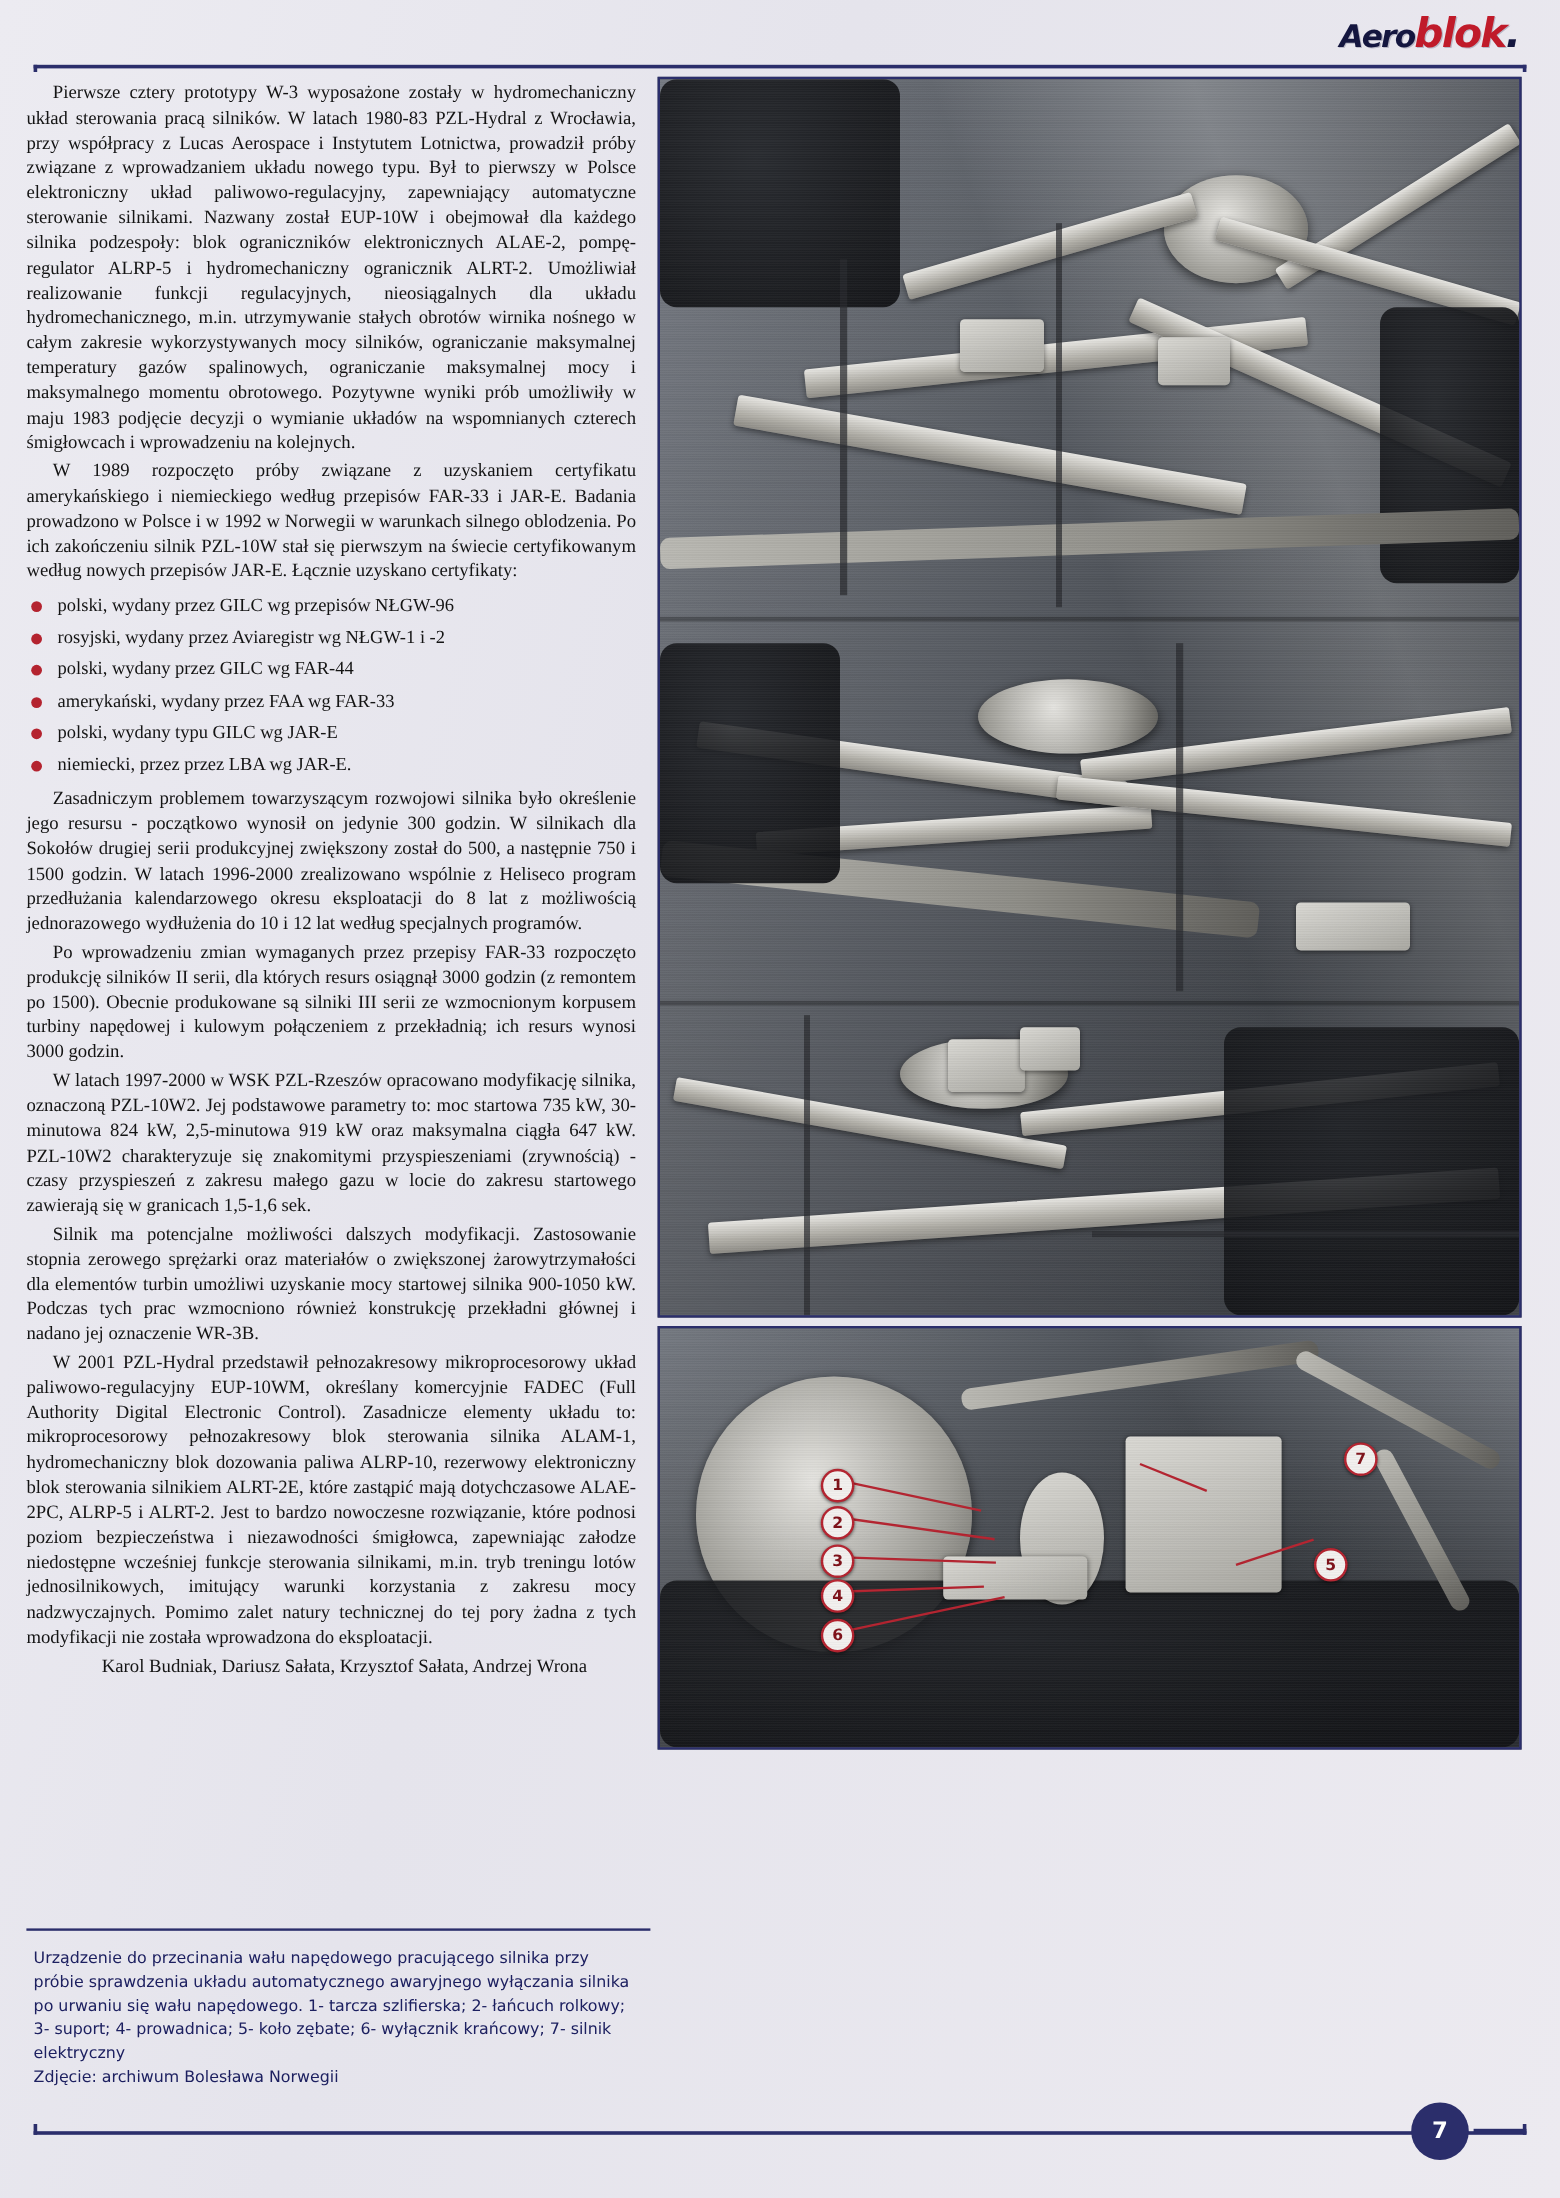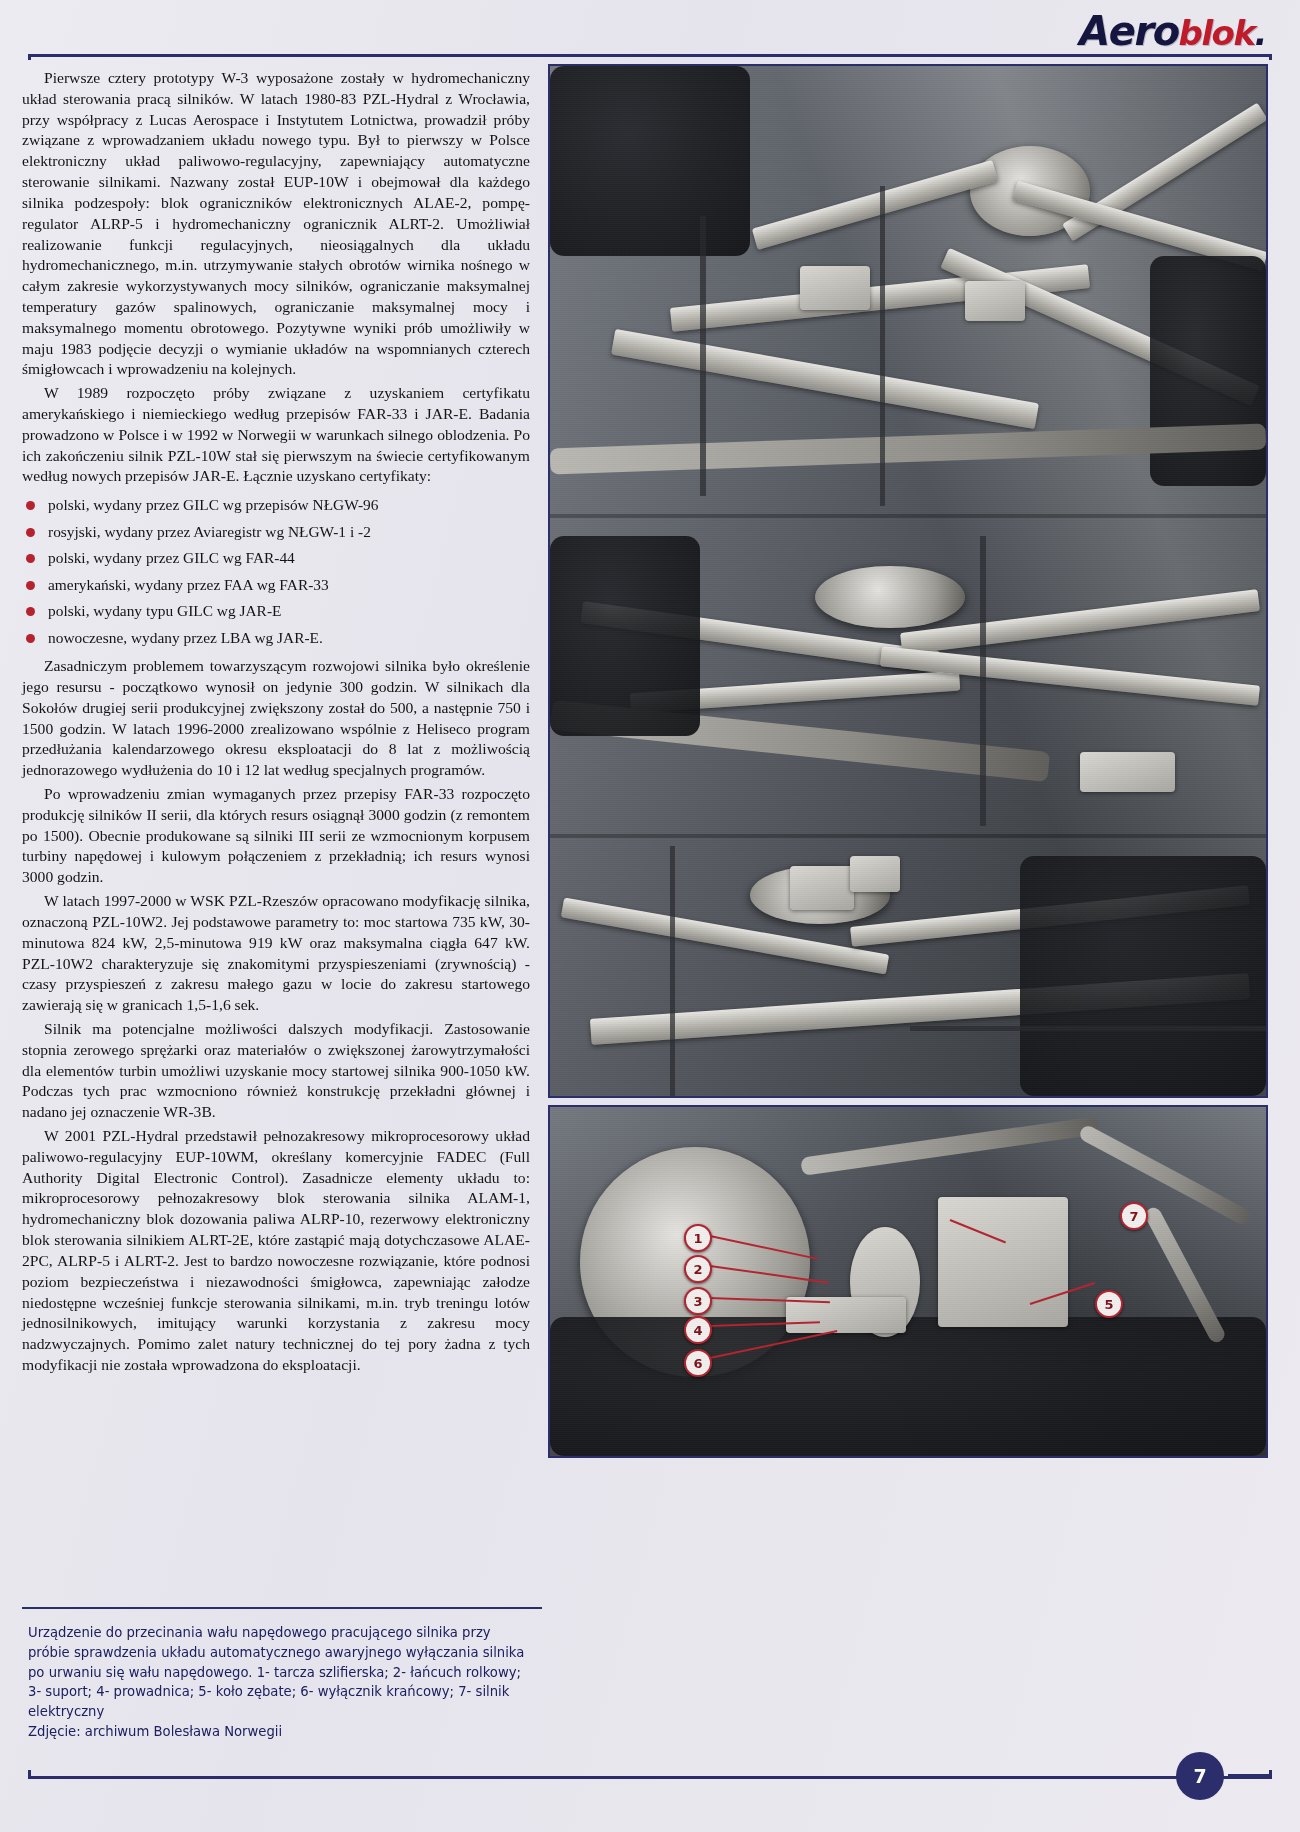--- a/index.html
+++ b/index.html
@@ -41,21 +41,21 @@
     top: 8px;
     height: 40px;
     display: flex;
     align-items: baseline;
     font-family: "DejaVu Sans", sans-serif;
     font-style: italic;
     font-weight: bold;
     letter-spacing: -1.5px;
   }
   .masthead .aero {
-    font-size: 40px;
+    font-size: 26px;
     color: #14163f;
     text-shadow: 1px 1px 0 #b9b8c6;
   }
   .masthead .plan {
     font-size: 34px;
     color: #c01b2a;
     text-shadow: 1px 1px 0 #b9b8c6;
   }
   .masthead .dot {
     font-size: 34px;
@@ -280,29 +280,30 @@
   <div class="col-left">
     <p>Pierwsze cztery prototypy W-3 wyposażone zostały w hydromechaniczny układ sterowania pracą silników. W latach 1980-83 PZL-Hydral z Wrocławia, przy współpracy z Lucas Aerospace i Instytutem Lotnictwa, prowadził próby związane z wprowadzaniem układu nowego typu. Był to pierwszy w Polsce elektroniczny układ paliwowo-regulacyjny, zapewniający automatyczne sterowanie silnikami. Nazwany został EUP-10W i obejmował dla każdego silnika podzespoły: blok ograniczników elektronicznych ALAE-2, pompę-regulator ALRP-5 i hydromechaniczny ogranicznik ALRT-2. Umożliwiał realizowanie funkcji regulacyjnych, nieosiągalnych dla układu hydromechanicznego, m.in. utrzymywanie stałych obrotów wirnika nośnego w całym zakresie wykorzystywanych mocy silników, ograniczanie maksymalnej temperatury gazów spalinowych, ograniczanie maksymalnej mocy i maksymalnego momentu obrotowego. Pozytywne wyniki prób umożliwiły w maju 1983 podjęcie decyzji o wymianie układów na wspomnianych czterech śmigłowcach i wprowadzeniu na kolejnych.</p>
     <p>W 1989 rozpoczęto próby związane z uzyskaniem certyfikatu amerykańskiego i niemieckiego według przepisów FAR-33 i JAR-E. Badania prowadzono w Polsce i w 1992 w Norwegii w warunkach silnego oblodzenia. Po ich zakończeniu silnik PZL-10W stał się pierwszym na świecie certyfikowanym według nowych przepisów JAR-E. Łącznie uzyskano certyfikaty:</p>
 
     <ul class="bullets">
       <li>polski, wydany przez GILC wg przepisów NŁGW-96</li>
       <li>rosyjski, wydany przez Aviaregistr wg NŁGW-1 i -2</li>
       <li>polski, wydany przez GILC wg FAR-44</li>
       <li>amerykański, wydany przez FAA wg FAR-33</li>
       <li>polski, wydany typu GILC wg JAR-E</li>
-      <li>nowoczesne, wydany przez LBA wg JAR-E.</li>
+      <li>niemiecki, przez przez LBA wg JAR-E.</li>
     </ul>
 
     <p>Zasadniczym problemem towarzyszącym rozwojowi silnika było określenie jego resursu - początkowo wynosił on jedynie 300 godzin. W silnikach dla Sokołów drugiej serii produkcyjnej zwiększony został do 500, a następnie 750 i 1500 godzin. W latach 1996-2000 zrealizowano wspólnie z Heliseco program przedłużania kalendarzowego okresu eksploatacji do 8 lat z możliwością jednorazowego wydłużenia do 10 i 12 lat według specjalnych programów.</p>
     <p>Po wprowadzeniu zmian wymaganych przez przepisy FAR-33 rozpoczęto produkcję silników II serii, dla których resurs osiągnął 3000 godzin (z remontem po 1500). Obecnie produkowane są silniki III serii ze wzmocnionym korpusem turbiny napędowej i kulowym połączeniem z przekładnią; ich resurs wynosi 3000 godzin.</p>
     <p>W latach 1997-2000 w WSK PZL-Rzeszów opracowano modyfikację silnika, oznaczoną PZL-10W2. Jej podstawowe parametry to: moc startowa 735 kW, 30-minutowa 824 kW, 2,5-minutowa 919 kW oraz maksymalna ciągła 647 kW. PZL-10W2 charakteryzuje się znakomitymi przyspieszeniami (zrywnością) - czasy przyspieszeń z zakresu małego gazu w locie do zakresu startowego zawierają się w granicach 1,5-1,6 sek.</p>
     <p>Silnik ma potencjalne możliwości dalszych modyfikacji. Zastosowanie stopnia zerowego sprężarki oraz materiałów o zwiększonej żarowytrzymałości dla elementów turbin umożliwi uzyskanie mocy startowej silnika 900-1050 kW. Podczas tych prac wzmocniono również konstrukcję przekładni głównej i nadano jej oznaczenie WR-3B.</p>
     <p>W 2001 PZL-Hydral przedstawił pełnozakresowy mikroprocesorowy układ paliwowo-regulacyjny EUP-10WM, określany komercyjnie FADEC (Full Authority Digital Electronic Control). Zasadnicze elementy układu to: mikroprocesorowy pełnozakresowy blok sterowania silnika ALAM-1, hydromechaniczny blok dozowania paliwa ALRP-10, rezerwowy elektroniczny blok sterowania silnikiem ALRT-2E, które zastąpić mają dotychczasowe ALAE-2PC, ALRP-5 i ALRT-2. Jest to bardzo nowoczesne rozwiązanie, które podnosi poziom bezpieczeństwa i niezawodności śmigłowca, zapewniając załodze niedostępne wcześniej funkcje sterowania silnikami, m.in. tryb treningu lotów jednosilnikowych, imitujący warunki korzystania z zakresu mocy nadzwyczajnych. Pomimo zalet natury technicznej do tej pory żadna z tych modyfikacji nie została wprowadzona do eksploatacji.</p>
 
+    <p class="byline">Karol Budniak, Dariusz Sałata, Krzysztof Sałata, Andrzej Wrona</p>
   </div>
 
   <div class="caption-box">
     <span>Urządzenie do przecinania wału napędowego pracującego silnika przy próbie sprawdzenia układu automatycznego awaryjnego wyłączania silnika po urwaniu się wału napędowego.</span>
     <span>1- tarcza szlifierska; 2- łańcuch rolkowy; 3- suport; 4- prowadnica; 5- koło zębate; 6- wyłącznik krańcowy; 7- silnik elektryczny</span><br>
     <span>Zdjęcie: archiwum Bolesława Norwegii</span>
   </div>
 
   <div class="col-right">
 

